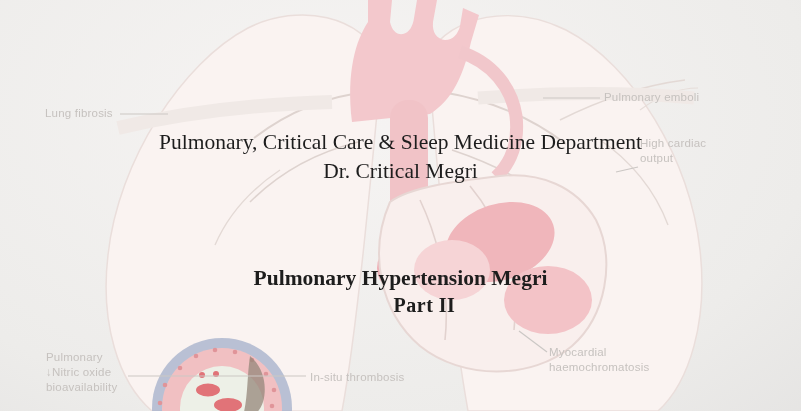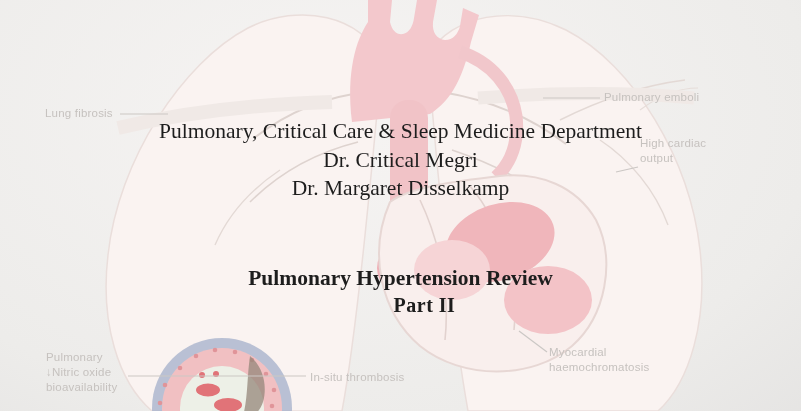--- a/index.html
+++ b/index.html
@@ -36,21 +36,21 @@
     color: var(--label);
     letter-spacing: 0.2px;
     white-space: nowrap;
   }
   .bg-label span { display: block; }
 
   .text-layer { position: absolute; inset: 0; }
 
   .dept-block {
     position: absolute;
-    top: 117px;
+    top: 128px;
     left: 0;
     width: 100%;
     text-align: center;
     font-size: 21.5px;
     line-height: 28.5px;
     color: var(--text);
   }
 
   .title-block {
     position: absolute;
@@ -171,22 +171,21 @@
   </div>
 
   <div class="bg-label" style="left:310px; top:370px;">
     <span>In-situ thrombosis</span>
   </div>
 
   <div class="text-layer">
     <div class="dept-block">
       <div>Pulmonary, Critical Care &amp; Sleep Medicine Department</div>
       <div>Dr. Critical Megri</div>
-      <div>Dr. Margaret Disselkamp</div>
     </div>
 
     <div class="title-block">
-      <div class="title-line">Pulmonary Hypertension Review</div>
+      <div class="title-line">Pulmonary Hypertension Megri</div>
       <div class="subtitle-line">Part II</div>
     </div>
   </div>
 
 </div>
 
 </body></html>

